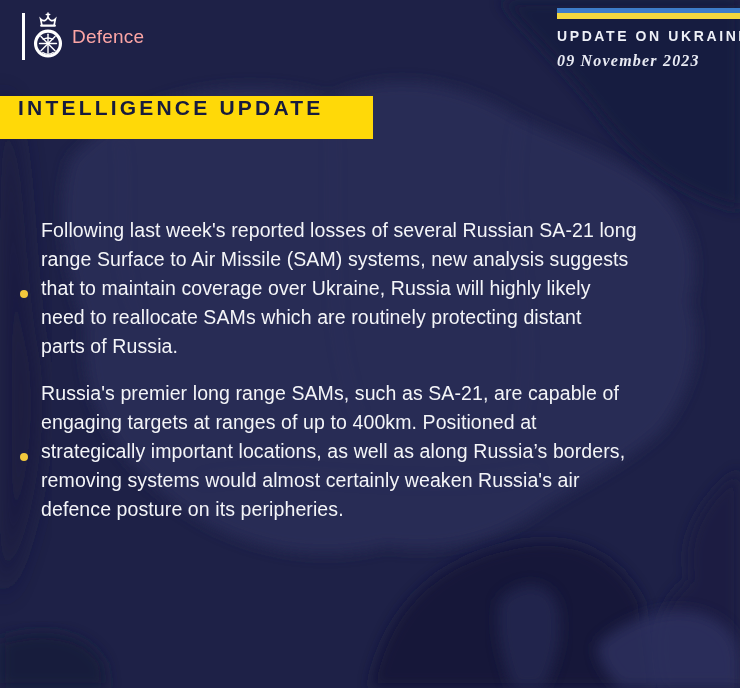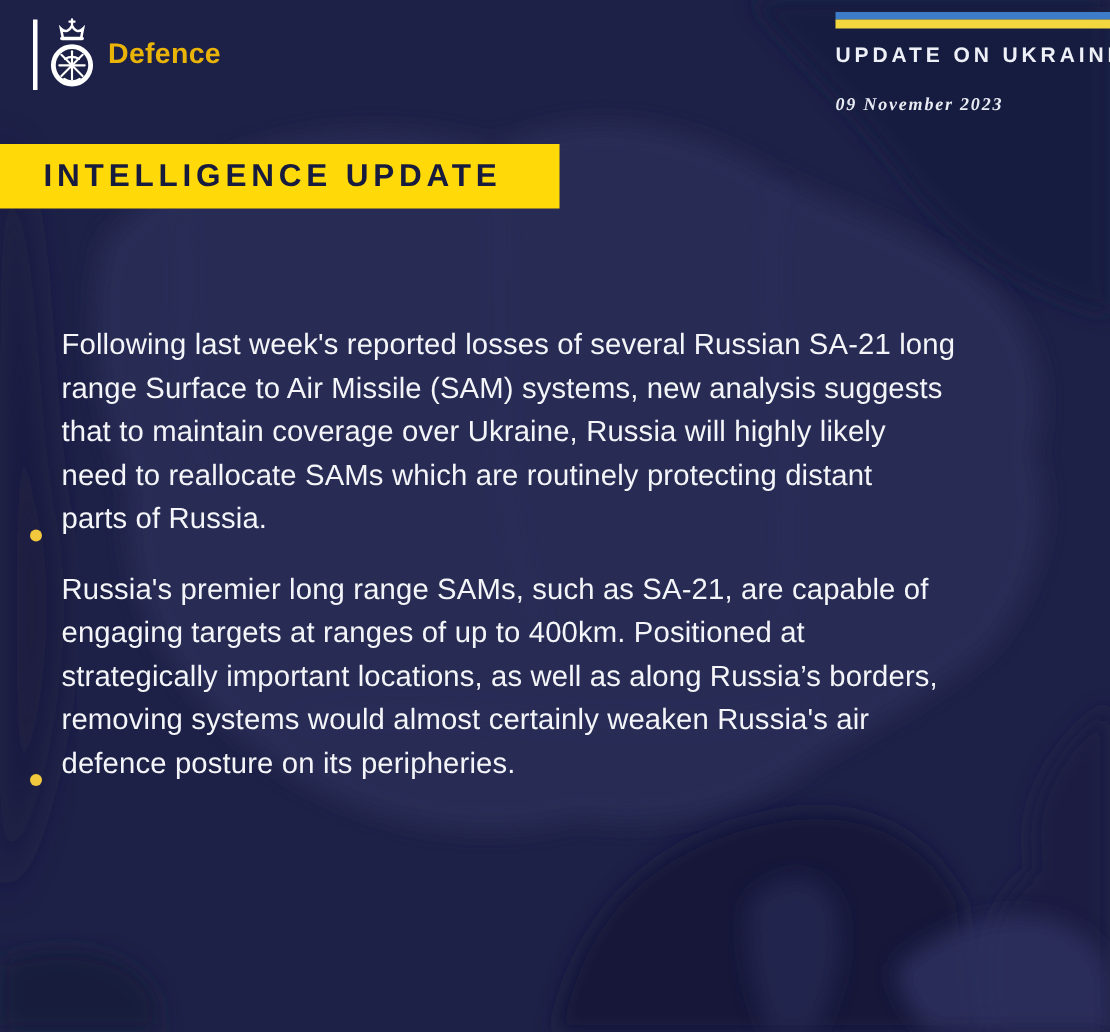--- a/index.html
+++ b/index.html
@@ -29,63 +29,63 @@
   .logo-bar {
     width: 3px;
     height: 47px;
     background: #ffffff;
     margin-right: 6px;
   }
   .crest { width: 34px; height: 49px; margin-right: 7px; }
   .logo-text {
     font-size: 19px;
     line-height: 21.5px;
-    font-weight: 700;
-    color: #eab308;
+    font-weight: 400;
+    color: #fca5a5;
     letter-spacing: 0.2px;
   }
   .update-block {
     position: absolute;
     top: 8px;
     left: 557px;
     right: 0;
   }
   .flag-ribbon { display: block; width: 100%; height: 11px; }
   .flag-blue { display: block; height: 5px; background: #3d7cc9; }
   .flag-yellow { display: block; height: 6px; background: #f3d73e; }
   .update-label {
     margin-top: 9px;
     font-size: 14px;
     font-weight: 700;
     letter-spacing: 2.6px;
     color: #eef0f7;
     white-space: nowrap;
   }
   .update-date {
-    margin-top: 18px;
+    margin-top: 8px;
     font-family: "Liberation Serif", serif;
     font-style: italic;
     font-weight: 700;
-    font-size: 12px;
+    font-size: 16px;
     letter-spacing: 1.2px;
     color: #e9ebf3;
     white-space: nowrap;
   }
   
   .banner {
     position: absolute;
     top: 96px;
     left: 0;
     width: 373px;
     height: 43px;
     background: #ffd908;
     z-index: 2;
     display: flex;
-    align-items: center;
-    padding-left: 29px;
+    align-items: flex-start;
+    padding-left: 18px;
     box-sizing: border-box;
   }
   .banner-title {
     font-size: 21px;
     font-weight: 700;
     letter-spacing: 3.2px;
     color: #171b3d;
     white-space: nowrap;
   }
   
@@ -94,21 +94,21 @@
     top: 216px;
     left: 20px;
     width: 690px;
     z-index: 2;
     list-style: none;
     margin: 0;
     padding: 0;
   }
   .bullet {
     display: flex;
-    align-items: flex-end;
+    align-items: center;
     margin-bottom: 18px;
   }
   .bullet-dot {
     flex: 0 0 auto;
     width: 8px;
     height: 8px;
     border-radius: 50%;
     background: #f2c83c;
     margin: 11px 13px 0 0;
   }

